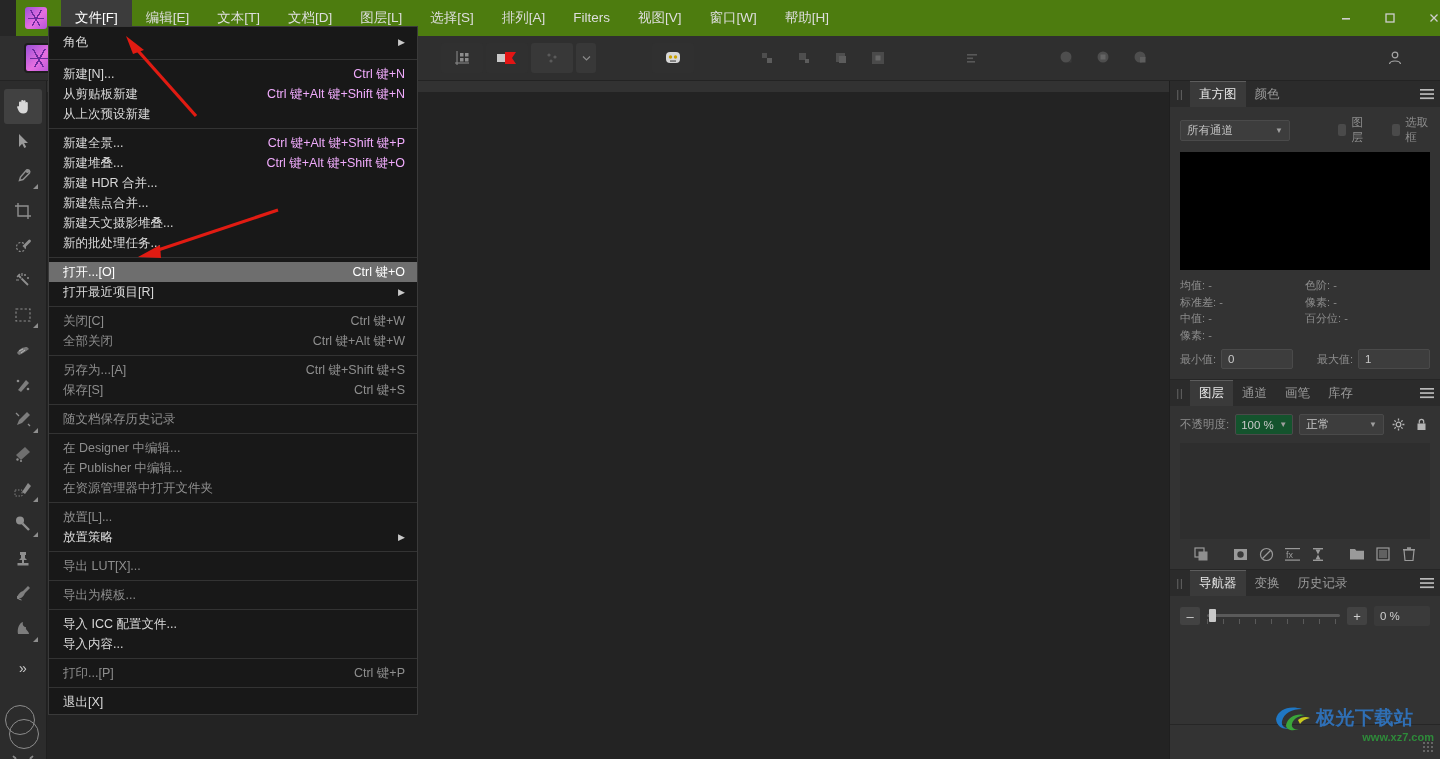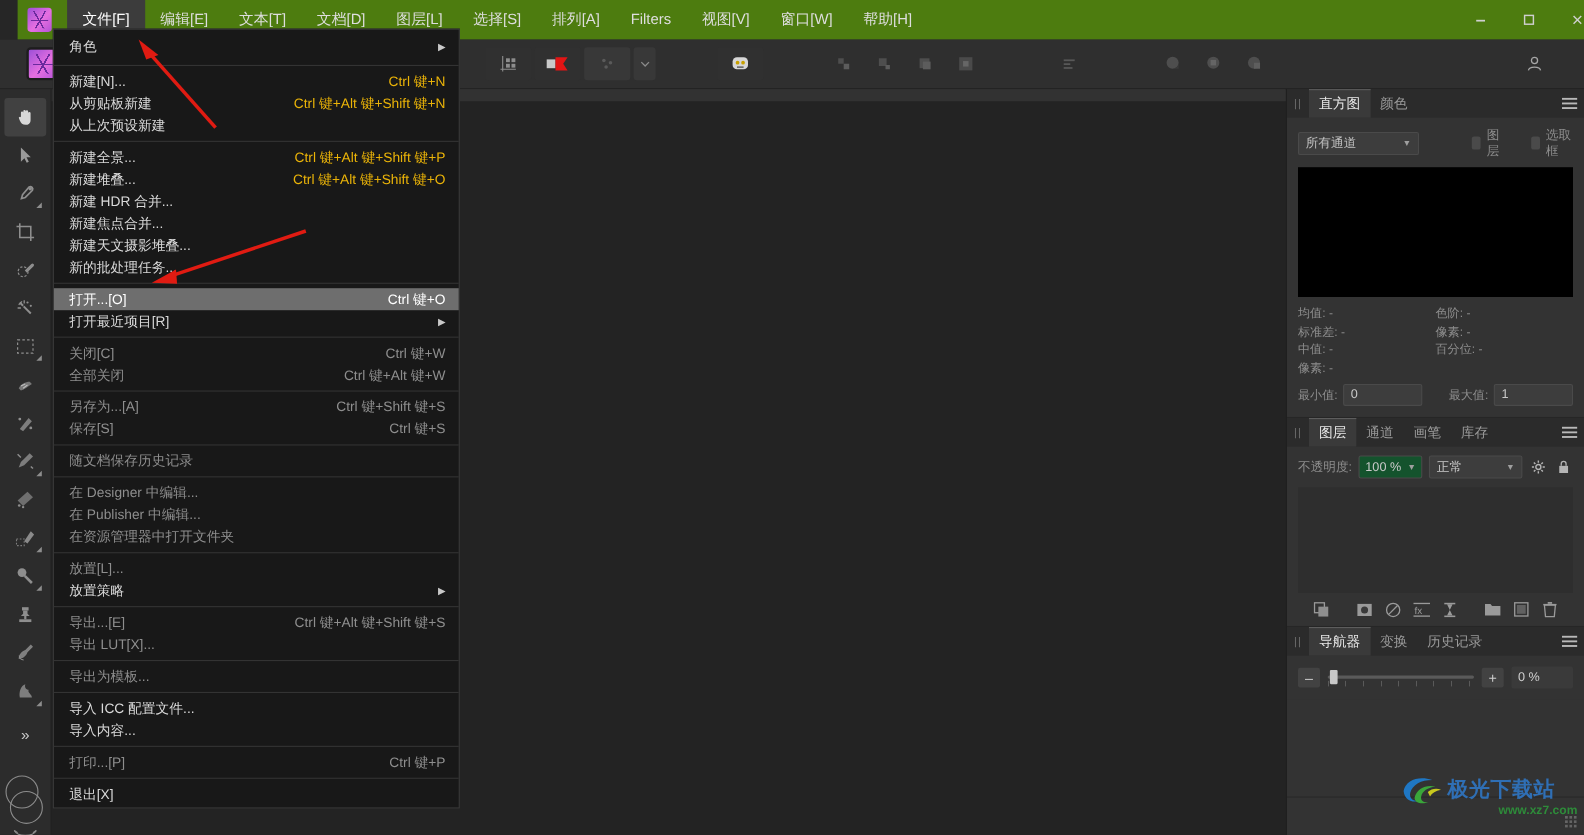--- a/index.html
+++ b/index.html
@@ -176,21 +176,21 @@
     position:absolute;left:48px;top:26px;width:370px;
     background:#181818;border:1px solid #3a3a3a;z-index:40;
     padding:2px 0;
   }
   .mi{
     height:20px;display:flex;align-items:center;padding:0 12px 0 14px;
     font-size:12.5px;color:#d9d9d9;white-space:nowrap;position:relative;
   }
   .mi.dim{color:#8e8e8e;}
   .mi.hl{background:#6e6e6e;color:#ffffff;}
-  .mi .sc{margin-left:auto;font-size:12.5px;color:#eab308;padding-left:22px;}
+  .mi .sc{margin-left:auto;font-size:12.5px;color:#f0abfc;padding-left:22px;}
   .mi.dim .sc{color:#8e8e8e;}
   .mi.hl .sc{color:#ffffff;}
   .mi .arrow{margin-left:auto;color:#c9c9c9;font-size:9px;}
   .msep{height:1px;background:#333333;margin:4px 0;}
   .mi.tall{height:26px;}
 
   
   .arrowsvg{position:absolute;left:0;top:0;width:1440px;height:759px;pointer-events:none;z-index:60;}
 
   
@@ -787,24 +787,20 @@
       <div class="msep"></div>
       <div class="mi dim">
         <span>放置[L]...</span>
       </div>
       <div class="mi">
         <span>放置策略</span>
         <span class="arrow">▶</span>
       </div>
       <div class="msep"></div>
       <div class="mi dim">
-        <span>导出...[E]</span>
-        <span class="sc">Ctrl 键+Alt 键+Shift 键+S</span>
-      </div>
-      <div class="mi dim">
         <span>导出 LUT[X]...</span>
       </div>
       <div class="msep"></div>
       <div class="mi dim">
         <span>导出为模板...</span>
       </div>
       <div class="msep"></div>
       <div class="mi">
         <span>导入 ICC 配置文件...</span>
       </div>

